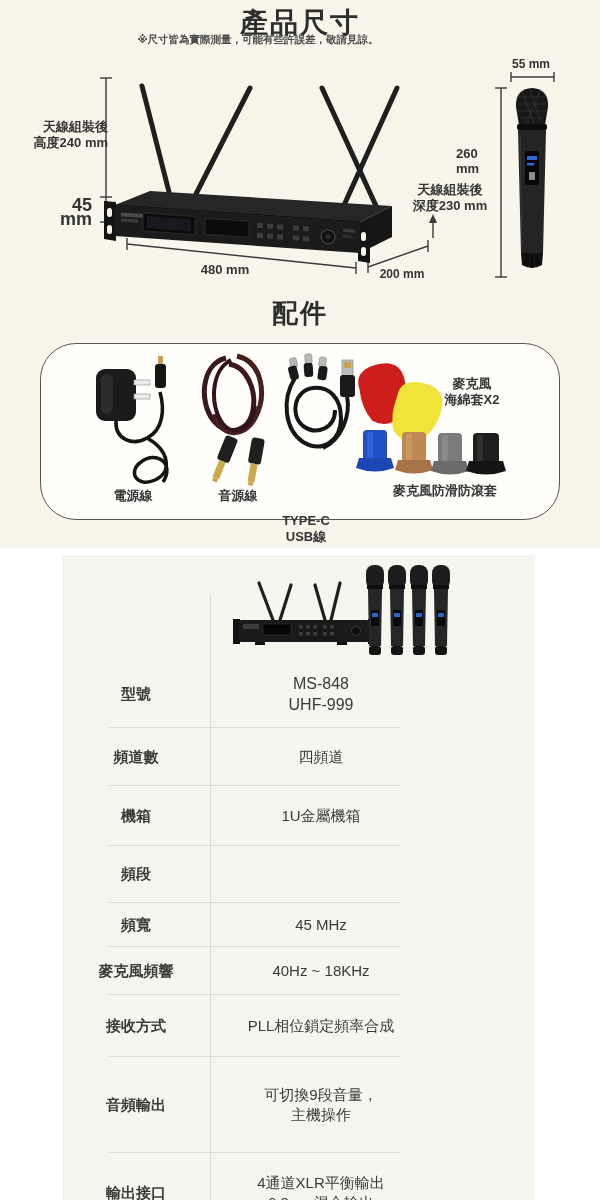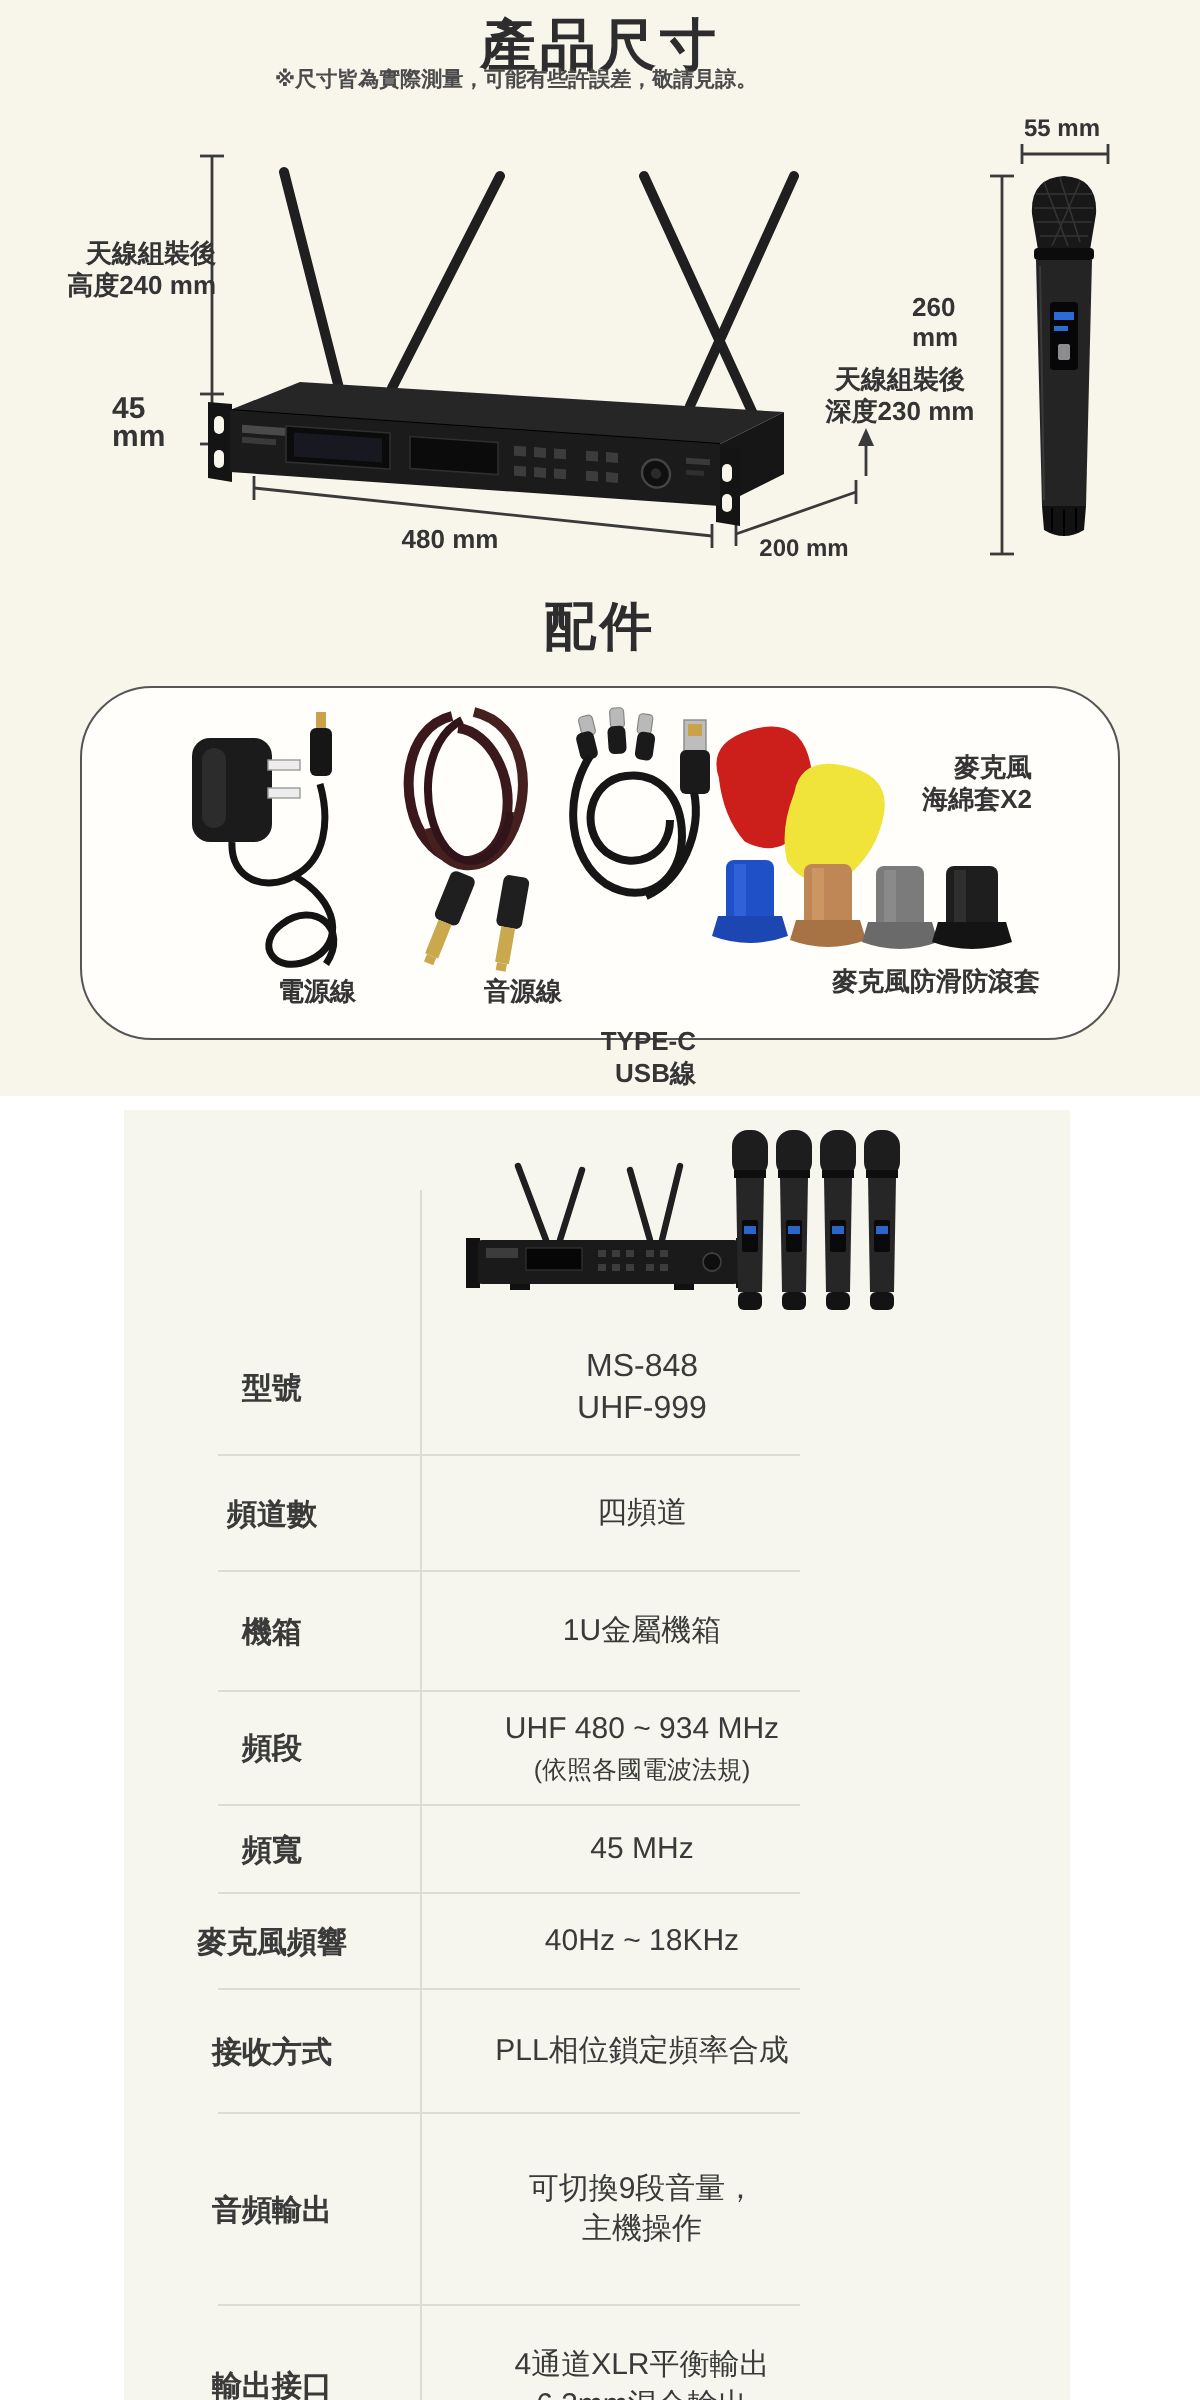--- a/index.html
+++ b/index.html
@@ -7,33 +7,33 @@
           font-family:"Liberation Sans","DejaVu Sans",sans-serif;color:#333;}
   
   .dim-section{position:absolute;left:0;top:0;width:600px;height:548px;background:#f8f5eb;}
   .dim-title{position:absolute;left:0;top:4px;width:600px;text-align:center;
              font-size:28px;font-weight:bold;color:#2d2d2d;letter-spacing:2px;margin:0;}
   .dim-sub{position:absolute;left:0;top:33px;width:516px;text-align:center;
            font-size:10.5px;font-weight:bold;color:#4b4b4b;margin:0;}
   .dim-svg{position:absolute;left:0;top:55px;}
   .dlabel{position:absolute;font-weight:bold;color:#343434;}
   .lbl-height{left:8px;top:119px;width:100px;text-align:right;font-size:13px;line-height:16px;}
-  .lbl-45{left:56px;top:198px;width:36px;text-align:left;font-size:15px;line-height:14px;}
+  .lbl-45{left:56px;top:198px;width:36px;text-align:right;font-size:18px;line-height:14px;}
   .lbl-480{left:175px;top:262px;width:100px;text-align:center;font-size:13px;}
   .lbl-200{left:370px;top:267px;width:64px;text-align:center;font-size:12px;}
   .lbl-depth{left:396px;top:182px;width:108px;text-align:center;font-size:13px;line-height:16px;}
   .lbl-55{left:504px;top:57px;width:54px;text-align:center;font-size:12px;}
   .lbl-260{left:456px;top:146px;width:38px;text-align:left;font-size:13px;line-height:15px;}
   
   .acc-title{position:absolute;left:0;top:296px;width:600px;text-align:center;
              font-size:26px;font-weight:bold;color:#2d2d2d;letter-spacing:2px;margin:0;}
   .acc-box{position:absolute;left:40px;top:343px;width:518px;height:175px;
            background:#fffefb;border:1.5px solid #555;border-radius:36px;}
   .acc-svg{position:absolute;left:0;top:0;}
-  .alabel{position:absolute;font-weight:bold;color:#353535;font-size:13px;text-align:right;}
+  .alabel{position:absolute;font-weight:bold;color:#353535;font-size:13px;text-align:center;}
   .lbl-power{left:88px;top:487px;width:90px;}
   .lbl-audio{left:195px;top:487px;width:86px;}
   .lbl-usb{left:264px;top:471px;width:84px;line-height:16px;margin-top:42px;}
   .lbl-foam{left:428px;top:376px;width:88px;line-height:16px;}
   .lbl-rings{left:370px;top:482px;width:150px;}
   
   .spec-panel{position:absolute;left:62px;top:555px;width:473px;height:645px;background:#f6f6ee;}
   .photo-svg{position:absolute;left:163px;top:3px;}
   .vdivider{position:absolute;left:148px;top:40px;width:1px;height:605px;background:#dcdcd2;}
   .spec-table{position:absolute;left:0;top:105px;width:473px;}
@@ -357,24 +357,20 @@
         <div class="srow r2 h60">
           <div class="slabel">機箱</div>
           <div class="sval">
             <div class="vline1">1U金屬機箱</div>
             <div class="vline2"></div>
           </div>
             <i class="sep"></i>
         </div>
         <div class="srow r3 h57">
           <div class="slabel">頻段</div>
-          <div class="sval">
-            <div class="vline1">UHF 480 ~ 934 MHz</div>
-            <div class="vline2">(依照各國電波法規)</div>
-          </div>
             <i class="sep"></i>
         </div>
         <div class="srow r4 h44">
           <div class="slabel">頻寬</div>
           <div class="sval">
             <div class="vline1">45 MHz</div>
             <div class="vline2"></div>
           </div>
             <i class="sep"></i>
         </div>

